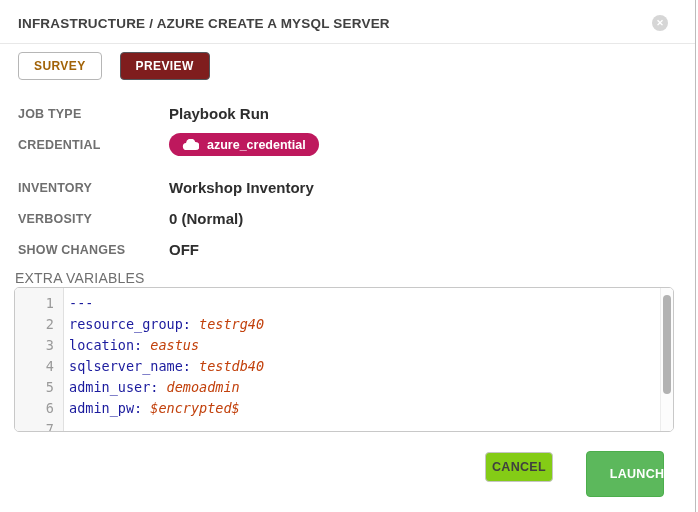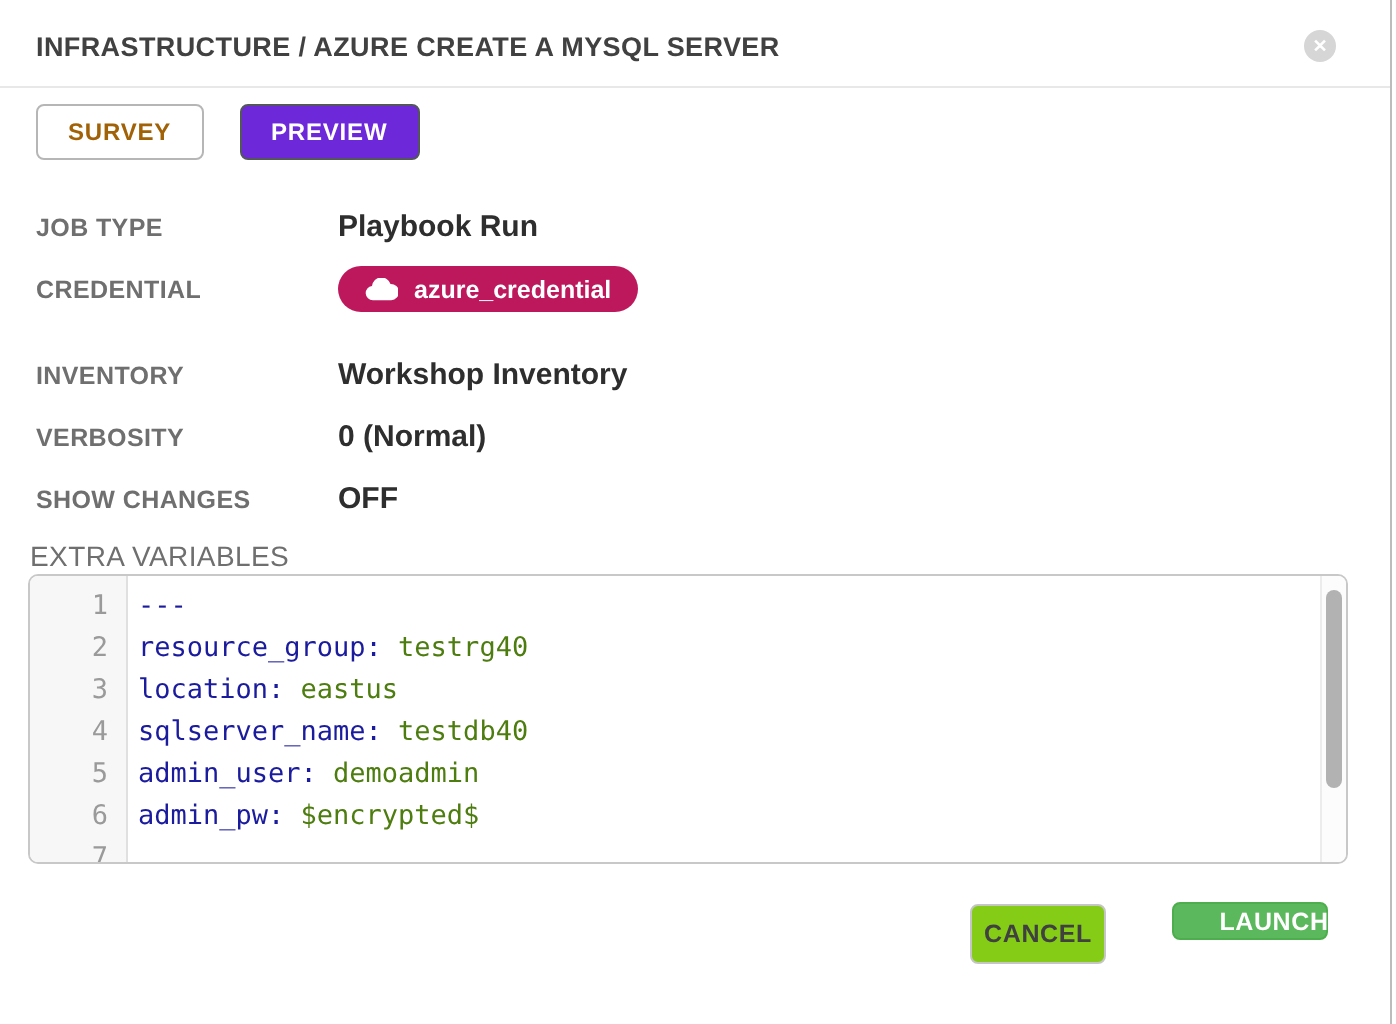--- a/index.html
+++ b/index.html
@@ -12,50 +12,50 @@
   .close{position:absolute;left:652px;top:15px;width:16px;height:16px;border-radius:50%;
          background:#d6d6d6;color:#fff;font-size:9px;font-weight:bold;display:flex;
          align-items:center;justify-content:center;cursor:pointer;line-height:1;}
   .hdr-divider{position:absolute;left:0;top:43px;width:695px;height:1px;background:#e8e8e8;}
 
   
   .tabs{position:absolute;left:18px;top:52px;display:flex;gap:18px;}
   .tab{height:28px;padding:0 15px;display:flex;align-items:center;font-size:12px;font-weight:bold;
        letter-spacing:.4px;border-radius:4px;box-sizing:border-box;cursor:pointer;}
   .tab-inactive{border:1px solid #b6b6b6;background:#fff;color:#a16207;}
-  .tab-active{border:1px solid #53565b;background:#6d28d9;color:#fff;}
+  .tab-active{border:1px solid #53565b;background:#7f1d1d;color:#fff;}
 
   
   .row{position:absolute;left:18px;display:flex;width:650px;align-items:flex-start;font-weight:bold;}
   .lbl{width:151px;font-size:12.5px;color:#6f6f6f;letter-spacing:.2px;padding-top:2px;flex:none;}
   .val{font-size:15px;color:#2e2e2e;}
   .badge{display:inline-flex;align-items:center;gap:8px;background:#be185d;color:#fff;
          font-size:12.5px;height:23px;padding:0 13px;border-radius:12px;margin-top:-3px;cursor:pointer;}
   .badge svg{display:block;}
 
   .ev-label{position:absolute;left:15px;top:270px;font-size:14px;color:#6f6f6f;letter-spacing:.2px;}
 
   
   .editor{position:absolute;left:14px;top:287px;width:658px;height:143px;border:1px solid #c8c8c8;
           border-radius:5px;background:#fff;overflow:hidden;font-family:"DejaVu Sans Mono",monospace;
           font-size:13.5px;}
   .gutter{position:absolute;left:0;top:0;bottom:0;width:48px;background:#f7f7f7;border-right:1px solid #e0e0e0;}
   .cline{position:absolute;left:0;width:640px;height:21px;display:flex;line-height:21px;}
   .ln{width:48px;text-align:right;padding-right:9px;box-sizing:border-box;color:#9a9a9a;flex:none;}
   .code{padding-left:6px;white-space:pre;}
   .ykey{color:#1b1b9e;}
-  .yval{color:#4d7c0f;}
+  .yval{color:#c2410c;font-style:italic;}
   .sb-track{position:absolute;top:0;bottom:0;right:0;width:12px;border-left:1px solid #ececec;background:#fcfcfc;}
   .sb-thumb{position:absolute;left:2px;top:7px;width:8px;height:99px;border-radius:4px;background:#b2b2b2;cursor:pointer;}
 
   
   .btn{position:absolute;box-sizing:border-box;display:flex;align-items:center;justify-content:center;
        border-radius:4px;font-size:12.5px;font-weight:bold;letter-spacing:.3px;cursor:pointer;}
   .btn-cancel{left:485px;top:452px;width:68px;height:30px;background:#84cc16;border:1px solid #c5c5c5;color:#404040;}
-  .btn-launch{left:586px;top:451px;width:78px;height:19px;background:#5cb85c;border:1px solid #4cae4c;color:#fff;padding-left:24px;}
+  .btn-launch{left:586px;top:451px;width:78px;height:46px;background:#5cb85c;border:1px solid #4cae4c;color:#fff;padding-left:24px;}
 </style>
 </head>
 <body>
 
 <div class="modal">
   <div class="right-edge"></div>
 
   <div class="title">INFRASTRUCTURE / AZURE CREATE A MYSQL SERVER</div>
   <div class="close">✕</div>
   <div class="hdr-divider"></div>

